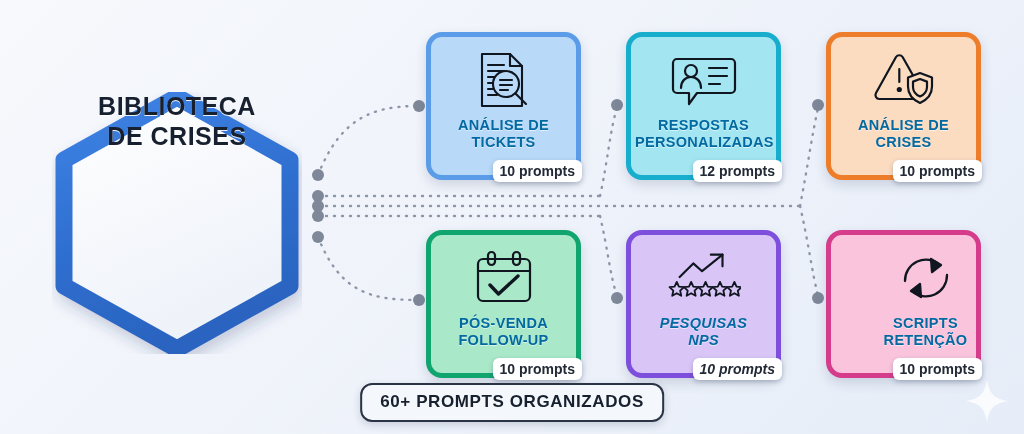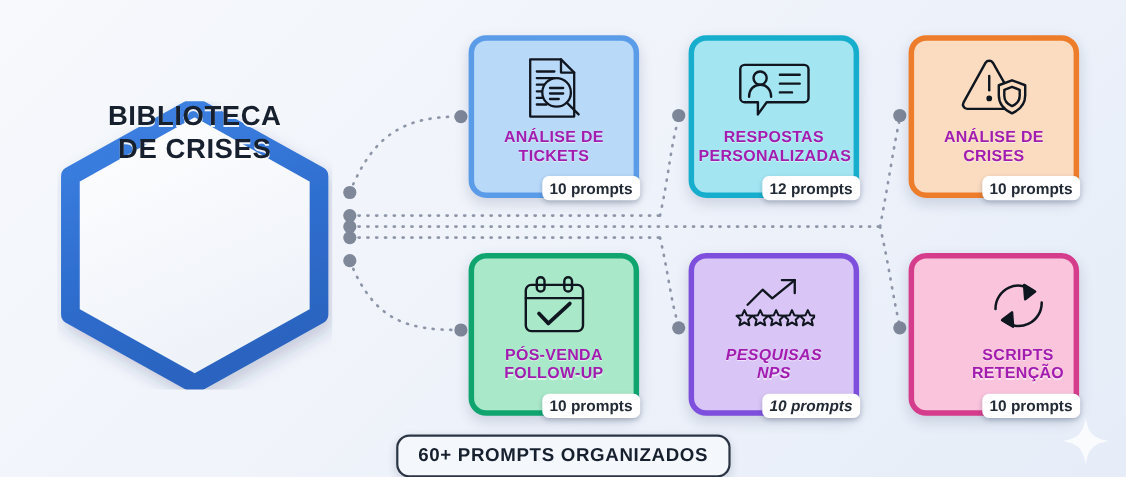--- a/index.html
+++ b/index.html
@@ -35,38 +35,38 @@
     position:absolute;width:155px;height:148px;border-radius:16px;
     border-style:solid;border-width:5px;box-sizing:border-box;
     box-shadow:0 5px 12px rgba(40,60,100,.17);
     display:flex;flex-direction:column;align-items:center;
     padding-top:10px;
   }
   .card-icon{width:74px;height:62px;display:flex;align-items:center;justify-content:center;margin-top:2px;}
   .card-icon svg{display:block;}
   .card-title{
     margin-top:6px;
-    font-size:14.5px;font-weight:bold;color:#a21caf;letter-spacing:.3px;
+    font-size:14.5px;font-weight:bold;color:#0369a1;letter-spacing:.3px;
     text-align:center;line-height:1.2;width:100%;padding:0 4px;box-sizing:border-box;
     text-shadow:0 1px 0 rgba(255,255,255,.55);
   }
   .card-title span{display:block;}
   .badge{
     position:absolute;right:-6px;bottom:-7px;
     background:#ffffff;border-radius:6px;
     padding:3px 7px 3px 7px;
     font-size:14px;font-weight:bold;color:#222a36;
     box-shadow:0 2px 5px rgba(30,45,80,.28);
     white-space:nowrap;
   }
 
   
   .footer-pill{
     position:absolute;left:50%;transform:translateX(-50%);
-    bottom:0;
+    bottom:12px;
     border:2.5px solid #2b3444;border-radius:12px;
     background:#f4f7fc;
     padding:7px 18px 8px 18px;
     font-size:17px;font-weight:bold;letter-spacing:.6px;color:#17202e;
     box-shadow:0 3px 9px rgba(30,45,80,.18);
     white-space:nowrap;
   }
 </style>
 </head>
 <body>

